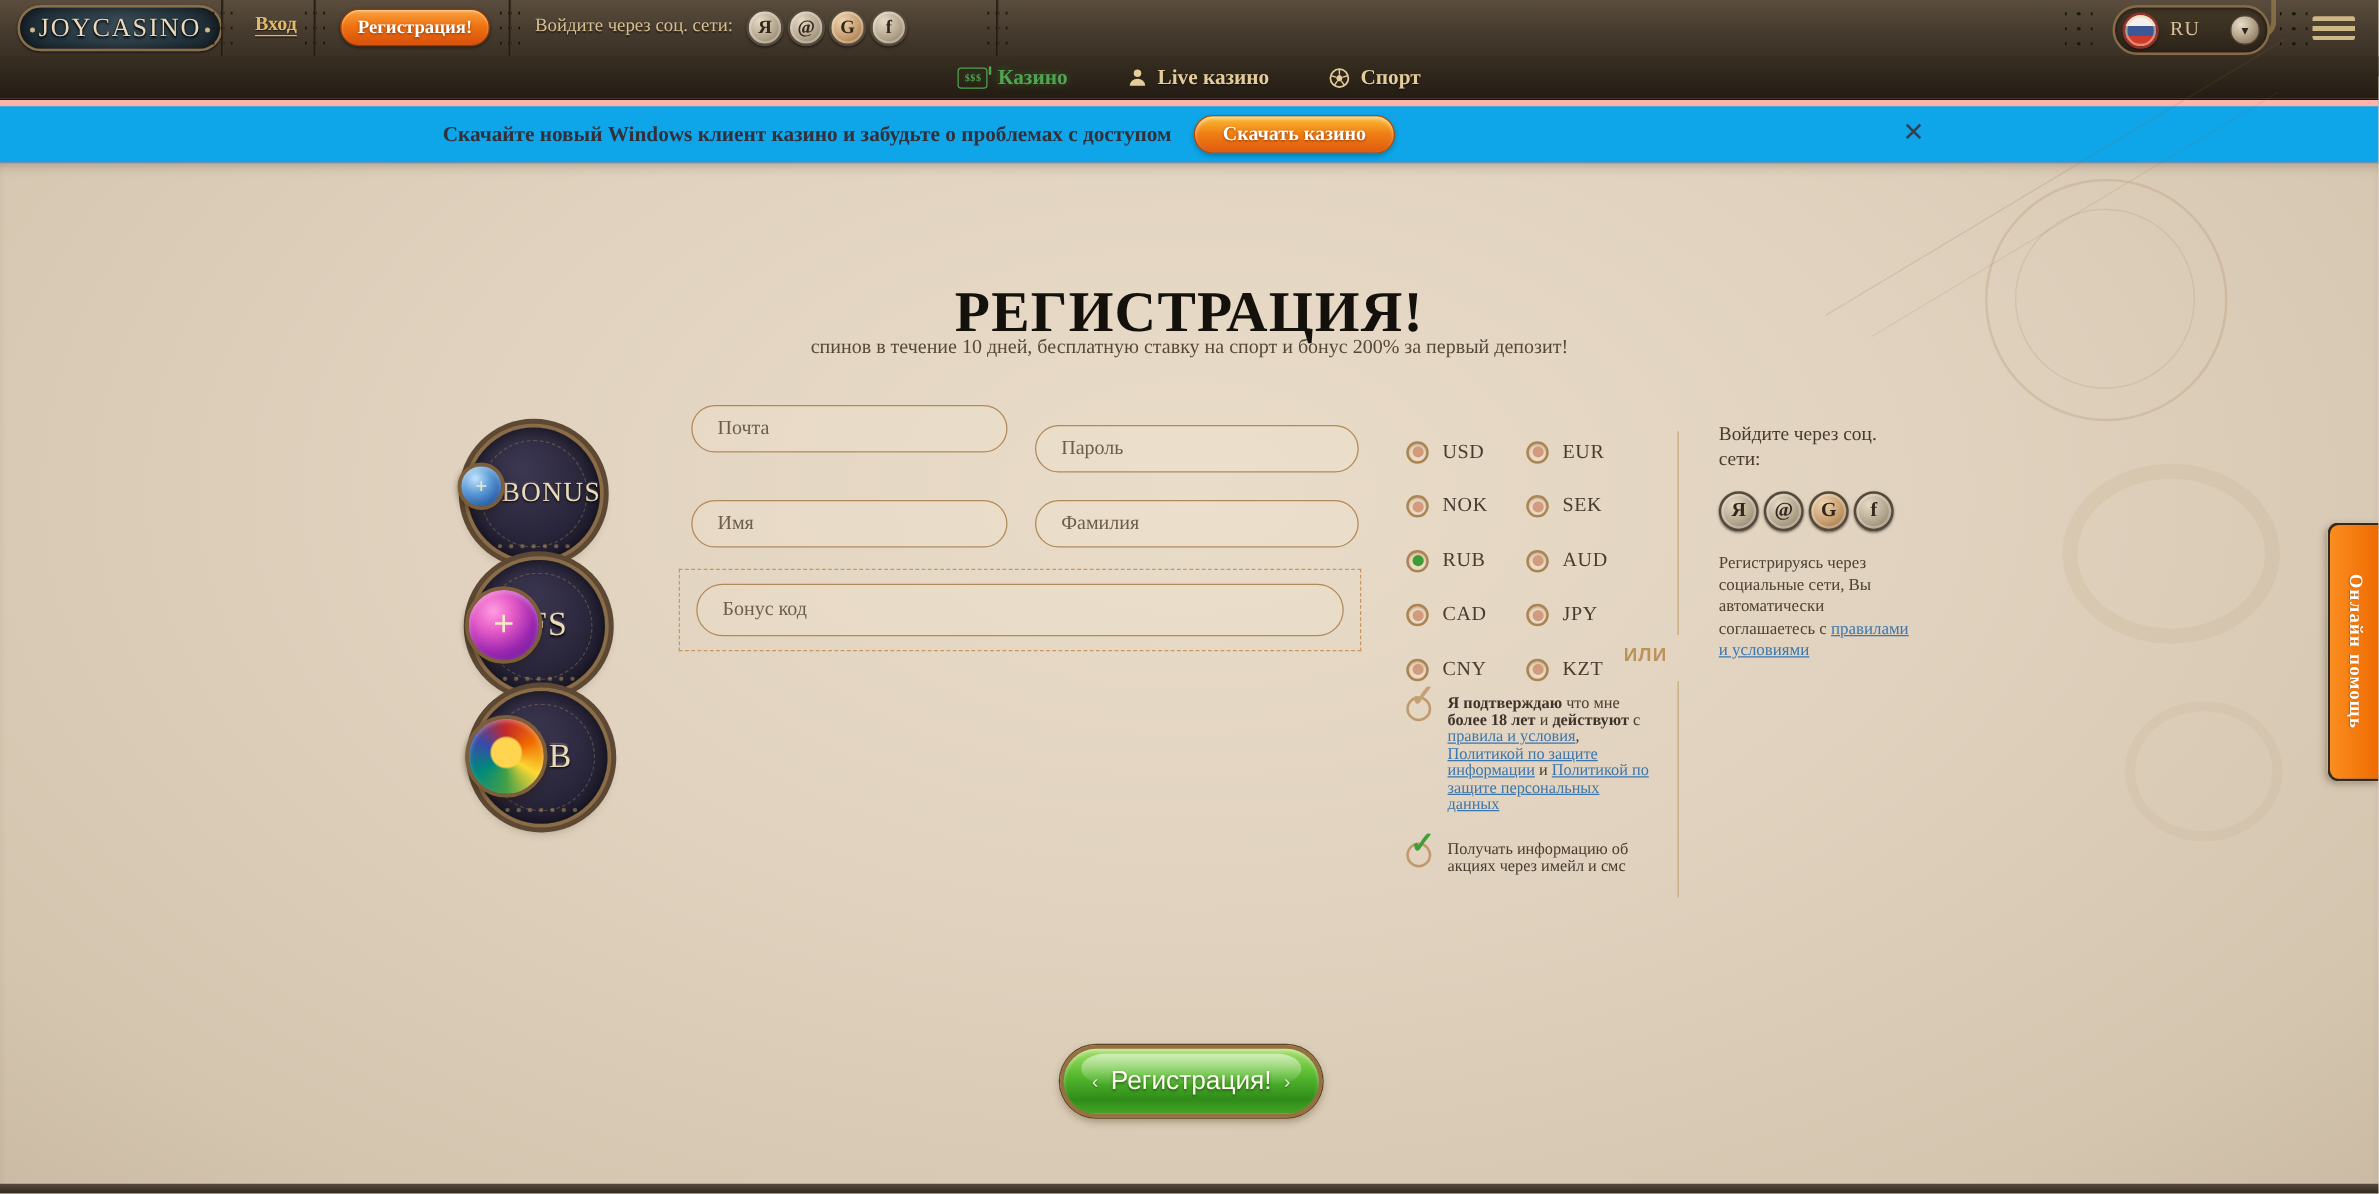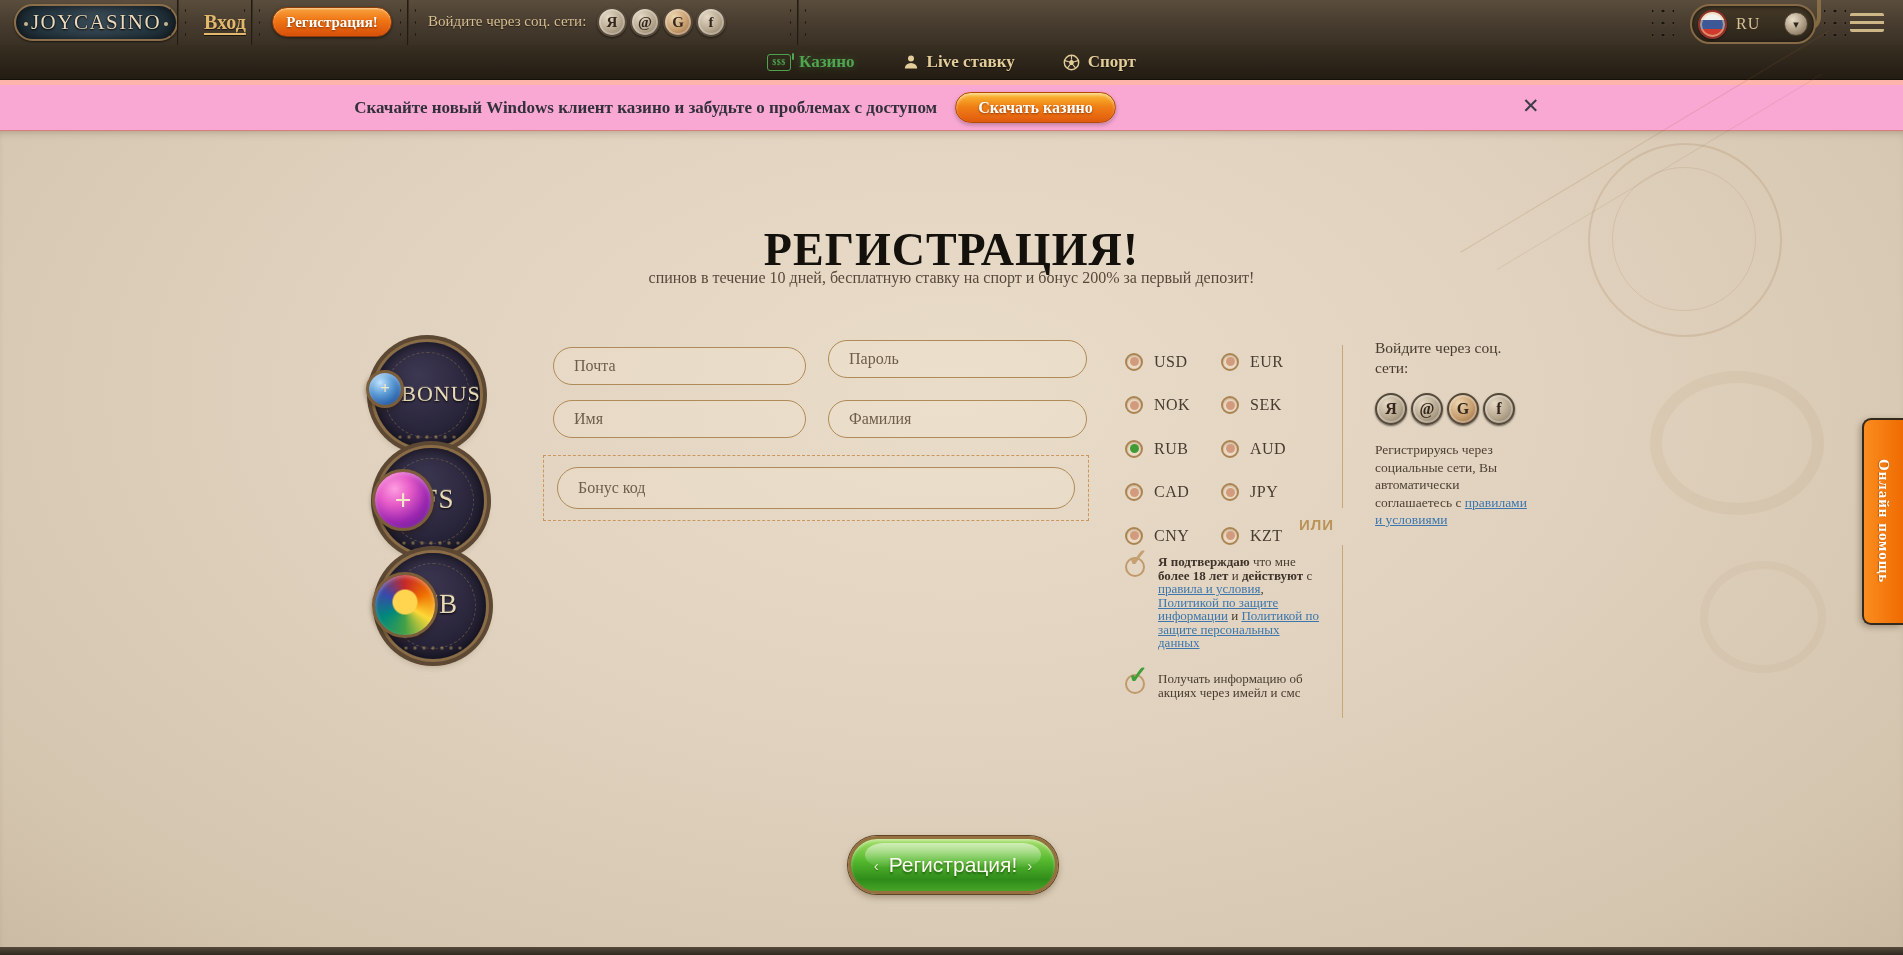--- a/index.html
+++ b/index.html
@@ -14,21 +14,21 @@
   .logo{position:absolute;left:14px;top:4px;width:164px;height:37px;border-radius:19px;
     background:radial-gradient(circle at 50% 38%,#394a55,#243640 65%,#1a252d);
     border:2px solid #8a6f4a;box-sizing:border-box;display:flex;align-items:center;justify-content:center;
     box-shadow:inset 0 0 10px rgba(0,0,0,.65),0 1px 2px rgba(0,0,0,.6);}
   .logo-text{font-size:21px;color:#ead9bd;letter-spacing:1.5px;text-shadow:0 1px 2px #000,0 0 1px #000;}
   .logo::before,.logo::after{content:"";position:absolute;width:4px;height:4px;border-radius:50%;background:#c9b791;top:16px;}
   .logo::before{left:8px;} .logo::after{right:8px;}
   .seam{position:absolute;top:0;width:16px;height:45px;
     background:radial-gradient(circle,#19130b 1.2px,rgba(255,255,255,.06) 1.7px,transparent 2.1px) center/8px 12px;}
   .seam::before{content:"";position:absolute;left:7px;top:0;bottom:0;width:2px;background:linear-gradient(90deg,#17110a,#453a2c);}
-  .login-link{position:absolute;left:204px;top:11px;font-weight:bold;font-size:20px;color:#e2b96c;
+  .login-link{position:absolute;left:204px;top:11px;font-weight:bold;font-size:16px;color:#e2b96c;
     text-decoration:underline;text-underline-offset:4px;cursor:pointer;text-shadow:0 1px 1px rgba(0,0,0,.6);}
   .register-btn{position:absolute;left:272px;top:7px;width:120px;height:30px;border-radius:15px;
     background:linear-gradient(180deg,#f9a33e,#ef7413 45%,#d84f0a);border:1px solid #8f3b06;
     color:#fff;font-family:"Liberation Serif",serif;font-weight:bold;font-size:15px;cursor:pointer;
     text-shadow:0 1px 2px rgba(120,45,0,.85);box-shadow:inset 0 1px 2px rgba(255,255,255,.5),0 1px 3px rgba(0,0,0,.5);}
   .social-prompt{position:absolute;left:428px;top:13px;font-size:15px;color:#d8bf92;text-shadow:0 1px 1px rgba(0,0,0,.5);}
   .header-social{position:absolute;left:597px;top:7px;display:flex;gap:3px;}
   .sc-icon{width:30px;height:30px;border-radius:50%;box-sizing:border-box;cursor:pointer;
     background:radial-gradient(circle at 35% 30%,#e6dac6,#b4a58d 55%,#7c6d57);
     border:2px solid #55493a;color:#33271c;font-weight:bold;font-size:15px;
@@ -60,21 +60,21 @@
   .nav-inner{display:flex;justify-content:center;align-items:center;gap:48px;height:100%;}
   .nav-item{display:flex;align-items:center;gap:8px;font-weight:bold;font-size:17px;color:#e4cd9b;cursor:pointer;
     text-shadow:0 1px 1px rgba(0,0,0,.6);}
   .nav-item.active{color:#50a550;text-shadow:0 0 8px rgba(80,190,80,.35);}
   .ic-slot{display:inline-flex;align-items:center;justify-content:center;width:22px;height:15px;border:1.5px solid currentColor;
     border-radius:3px;font-size:8px;font-weight:bold;letter-spacing:.5px;position:relative;}
   .ic-slot::after{content:"";position:absolute;right:-4px;top:-2px;width:2px;height:7px;background:currentColor;border-radius:1px;}
   .nav-svg{display:block;}
 
   
-  .banner{position:absolute;left:0;top:80px;width:100%;height:51px;background:#f9a8d4;box-sizing:border-box;
+  .banner{position:absolute;left:0;top:80px;width:100%;height:51px;background:#0ea5e9;box-sizing:border-box;
     border-top:5px solid #ffb4ab;border-bottom:1px solid #d77f7b;}
   .banner-inner{position:absolute;left:0;top:0;width:1470px;height:45px;display:flex;align-items:center;justify-content:center;gap:18px;}
   .banner-text{font-weight:bold;font-size:17px;color:#32313b;}
   .banner-btn{height:31px;padding:0 22px;border-radius:16px;border:1px solid #b24a02;cursor:pointer;
     background:linear-gradient(180deg,#fbbe36,#f07f15 48%,#e05a0e);
     color:#fff;font-family:"Liberation Serif",serif;font-weight:bold;font-size:16px;
     text-shadow:0 1px 2px rgba(125,45,0,.8);box-shadow:inset 0 2px 3px rgba(255,255,255,.5),0 2px 4px rgba(0,0,0,.25);}
   .banner-close{position:absolute;left:1522px;top:9px;font-size:21px;color:#3d3c46;cursor:pointer;font-family:"Liberation Sans",sans-serif;}
 
   
@@ -210,21 +210,21 @@
     <div class="nav-inner">
       <div class="nav-item active">
         <span class="ic-slot">$$$</span>
         <span>Казино</span>
       </div>
       <div class="nav-item">
         <svg class="nav-svg" width="16" height="16" viewBox="0 0 16 16">
           <circle cx="8" cy="4.6" r="3" fill="#e4cd9b"></circle>
           <path d="M1.8,14.5 a6.2,5.6 0 0 1 12.4,0 z" fill="#e4cd9b"></path>
         </svg>
-        <span>Live ставку</span>
+        <span>Live казино</span>
       </div>
       <div class="nav-item">
         <svg class="nav-svg" width="17" height="17" viewBox="0 0 17 17">
           <circle cx="8.5" cy="8.5" r="7.2" fill="none" stroke="#e4cd9b" stroke-width="1.4"></circle>
           <polygon points="8.5,5.6 11.2,7.7 10.1,10.9 6.9,10.9 5.8,7.7" fill="#e4cd9b"></polygon>
           <path d="M8.5,5.6 L8.5,1.6 M11.2,7.7 L15.2,6.6 M10.1,10.9 L12.6,14.2 M6.9,10.9 L4.4,14.2 M5.8,7.7 L1.8,6.6" stroke="#e4cd9b" stroke-width="1.1" fill="none"></path>
         </svg>
         <span>Спорт</span>
       </div>
     </div>
@@ -266,21 +266,21 @@
       </div>
     </div>
     <div class="badge" style="left:380px;top:422px;">
       <div class="disc"></div>
       <span class="blabel right">FB</span>
       <div class="orb rainbow" style="left:-8px;top:19px;width:66px;height:66px;">
         <span></span>
       </div>
     </div>
 
-    <input class="field" style="left: 553px; top: 216px; width: 253px;" placeholder="Почта">
+    <input class="field" style="left: 553px; top: 193px; width: 253px;" placeholder="Почта">
     <input class="field" style="left: 828px; top: 209px; width: 259px;" placeholder="Пароль">
     <input class="field" style="left: 553px; top: 269px; width: 253px;" placeholder="Имя">
     <input class="field" style="left: 828px; top: 269px; width: 259px;" placeholder="Фамилия">
     <div class="dashed-box"></div>
     <input class="field" style="left: 557px; top: 336px; width: 518px; height: 42px; border-radius: 21px;" placeholder="Бонус код">
 
     <div class="currencies">
       <label class="cur-cell">
         <span class="radio">
             <span class="dot"></span>

